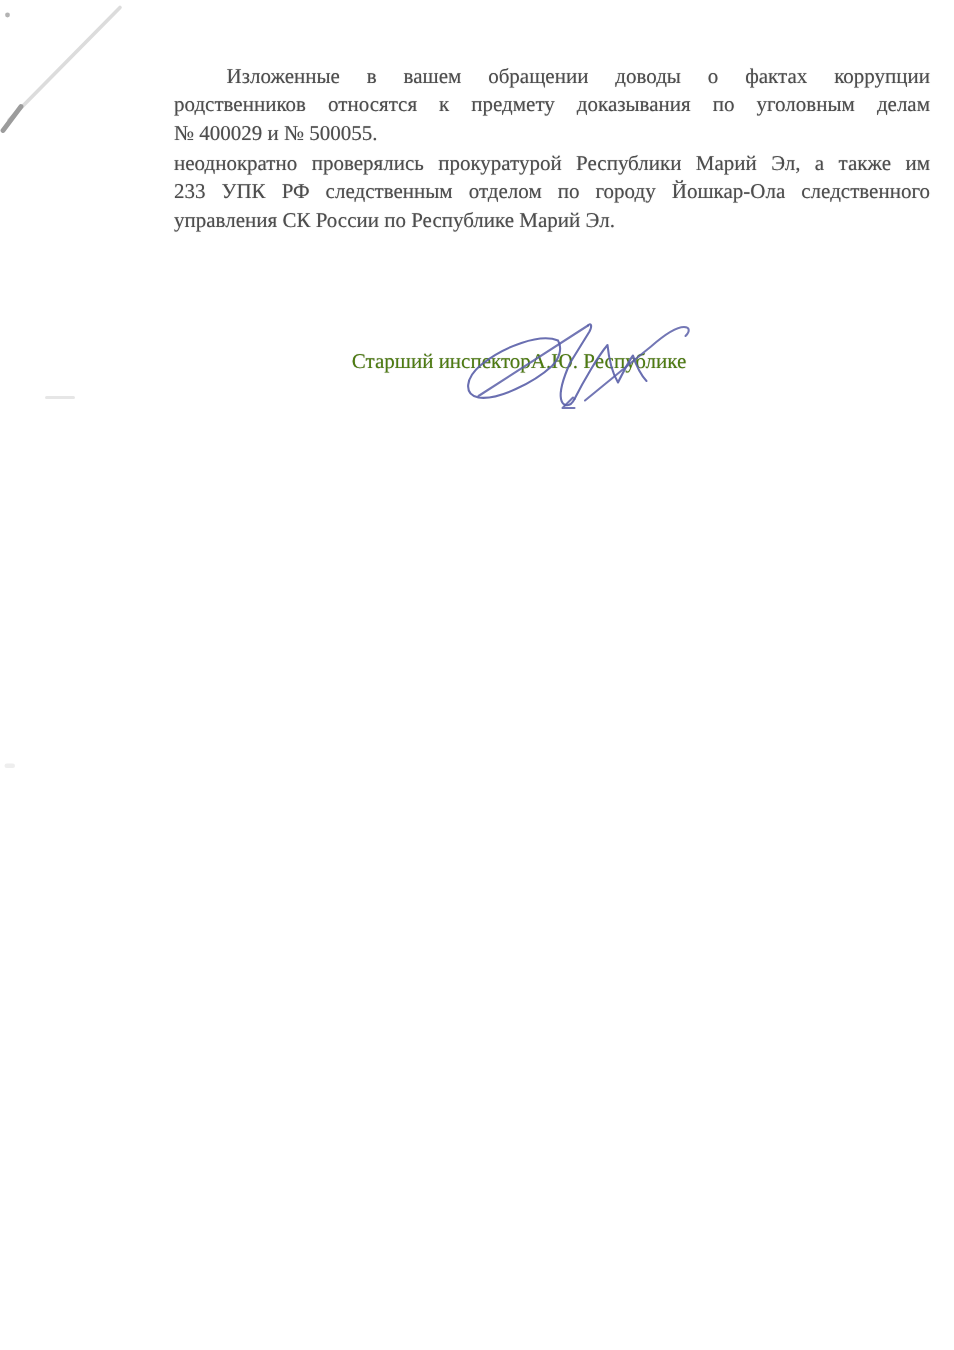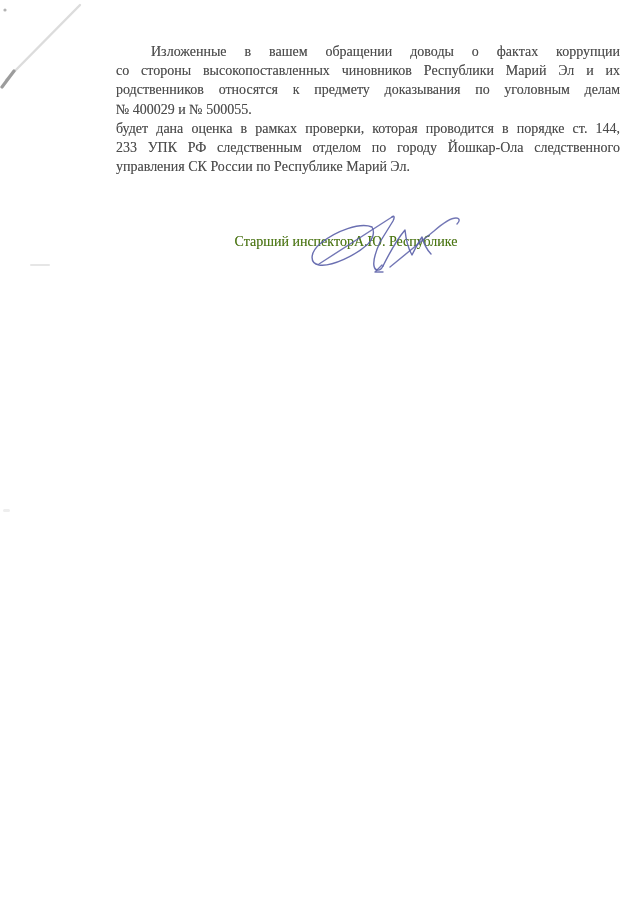--- a/index.html
+++ b/index.html
@@ -81,26 +81,25 @@
     <line x1="14" y1="71" x2="2" y2="87" stroke="#9c9c9c" stroke-width="3.2" stroke-linecap="round"></line>
     <circle cx="5" cy="10" r="1.6" fill="#b3b3b3"></circle>
   </svg>
 
   <div class="smudge smudge-a"></div>
   <div class="smudge smudge-b"></div>
 
   <div class="textblock">
     <div>
       <div class="line indent">Изложенные в вашем обращении доводы о фактах коррупции</div>
-      <div class="line">со стороны высокопоставленных чиновников Республики Марий Эл и их</div>
       <div class="line">родственников относятся к предмету доказывания по уголовным делам</div>
       <div class="line last">№ 400029 и № 500055.</div>
     </div>
     <div>
-      <div class="line">будет дана оценка в рамках проверки, которая проводится в порядке ст. 144,</div>
+      <div class="line">неоднократно проверялись прокуратурой Республики Марий Эл, а также им</div>
       <div class="line">233 УПК РФ следственным отделом по городу Йошкар-Ола следственного</div>
       <div class="line last">управления СК России по Республике Марий Эл.</div>
     </div>
   </div>
 
   <div class="sig-row">
     <span>Старший инспектор</span>
     <span>А.Ю. Республике</span>
   </div>
 

